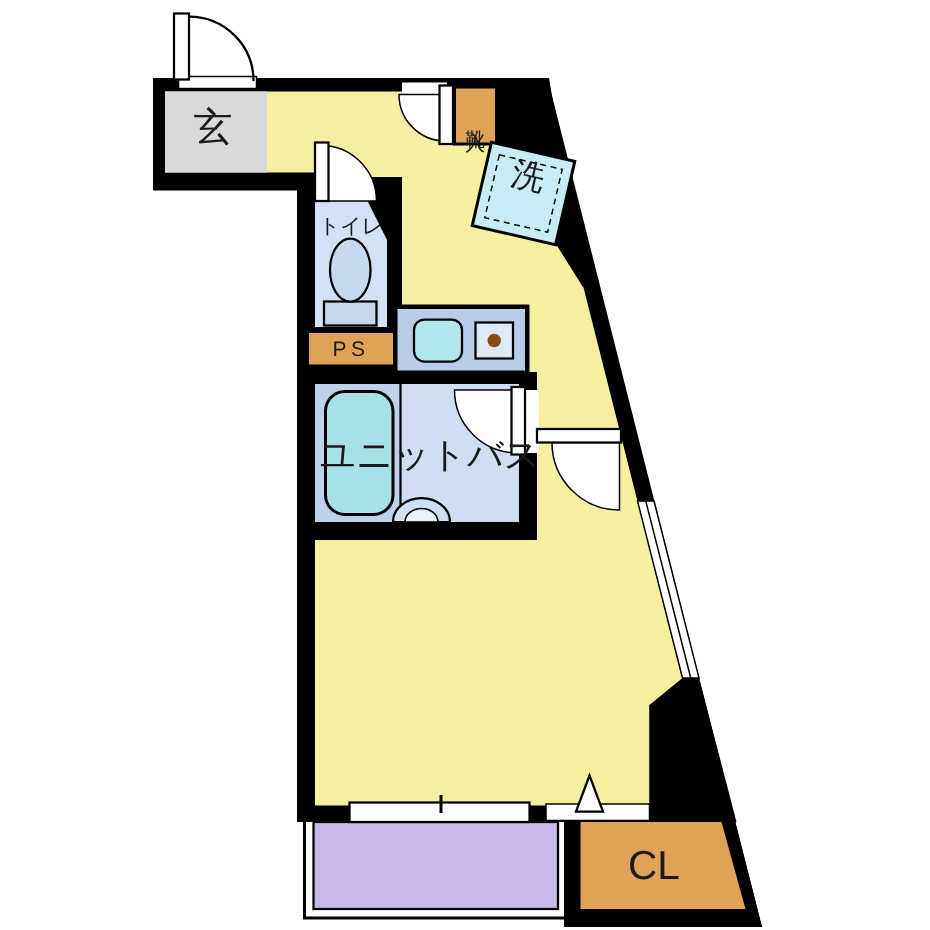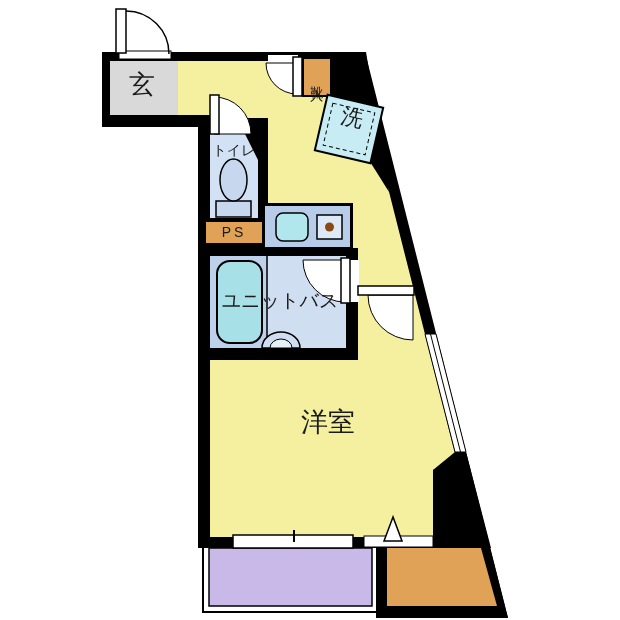--- a/index.html
+++ b/index.html
@@ -126,15 +126,15 @@
     </g>
 
     <path class="white sk" stroke-width="1.5" d="M393,517 L384,541 L402,541 Z"></path>
   </svg>
 
   <div class="label" style="left:127px;top:70px;width:30px;font-size:26px;">玄</div>
   <div class="label vert" style="left:309px;top:61px;height:34px;font-size:13px;">靴入</div>
   <div class="label" style="left:338px;top:106px;width:28px;font-size:22px;transform:rotate(13deg);">洗</div>
   <div class="label" style="left:204px;top:143px;width:60px;font-size:14px;">トイレ</div>
   <div class="label" style="left:206px;top:225px;width:56px;font-size:14px;letter-spacing:3px;">PS</div>
-  <div class="label" style="left:213px;top:291px;width:134px;font-size:19px;">ユニットバス</div>
-  <div class="label" style="left:286px;top:408px;width:84px;font-size:27px;">洋室</div>
+  <div class="label" style="left:213px;top:291px;width:134px;font-size:24px;">ユニットバス</div>
+  <div class="label" style="left:408px;top:563px;width:56px;font-size:27px;">CL</div>
 </div>
 
 </body></html>

